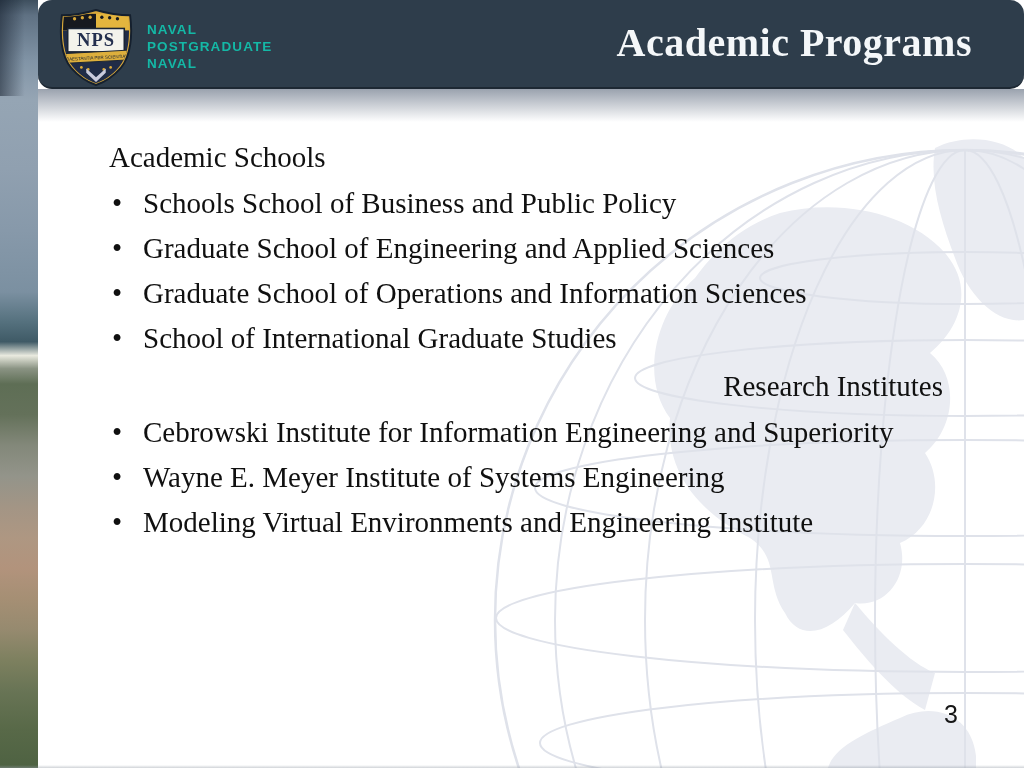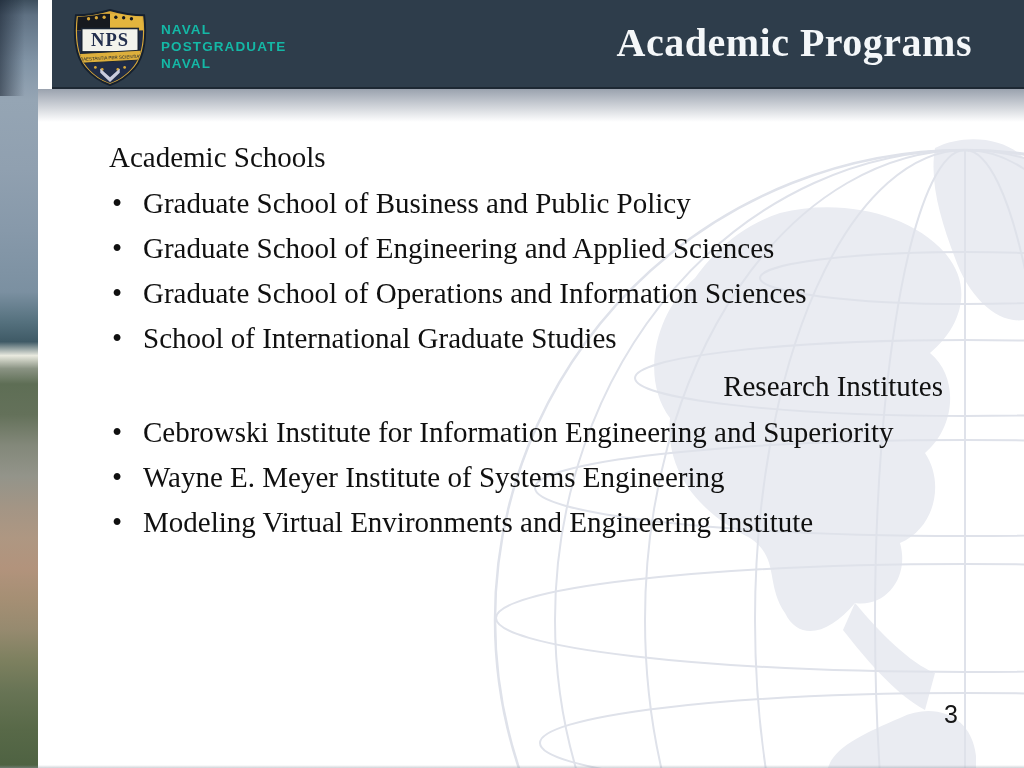--- a/index.html
+++ b/index.html
@@ -19,23 +19,24 @@
       #a39585 66%, #ae9782 70%, #b2937c 74%, #a58f74 78%, #968a6f 82%,
       #7d805f 86%, #687455 90%, #586948 95%, #4e6242 100%);
   }
   .photo-strip-top-shade {
     position:absolute; left:0; top:0; width:100%; height:96px;
     background:linear-gradient(to right, rgba(18,28,42,.55), rgba(18,28,42,0) 65%);
   }
 
   
   .header {
-    position:absolute; left:52px; right:0; top:0; height:87px; z-index:3;
+    position:absolute; left:38px; right:0; top:0; height:87px; z-index:3;
     background:var(--header_bg, #2e3d4b);
     border-bottom:2px solid var(--header_edge, #1d2833);
+    border-radius:14px;
   }
   .header-fade {
     position:absolute; left:38px; right:0; top:89px; height:33px; z-index:2;
     background:linear-gradient(to bottom, var(--fade_top, #9aa2ae), #ffffff);
   }
   .logo { position:absolute; left:17px; top:8px; display:flex; }
   .org-name {
     margin:13px 0 0 10px;
     font-family:"Liberation Sans", sans-serif; font-weight:bold;
     font-size:13.5px; line-height:17px; letter-spacing:1.1px;
@@ -146,21 +147,21 @@
     </div>
     <h1 class="title">Academic Programs</h1>
   </header>
   <div class="header-fade"></div>
 
   <main class="text-block">
     <h2>Academic Schools</h2>
     <ul>
       <li>
         <span class="bullet">•</span>
-        <span class="li-text">Graduate School of Business and Public Policy</span>
+        <span class="li-text">Schools School of Business and Public Policy</span>
       </li>
       <li>
         <span class="bullet">•</span>
         <span class="li-text">Graduate School of Engineering and Applied Sciences</span>
       </li>
       <li>
         <span class="bullet">•</span>
         <span class="li-text">Graduate School of Operations and Information Sciences</span>
       </li>
       <li>

